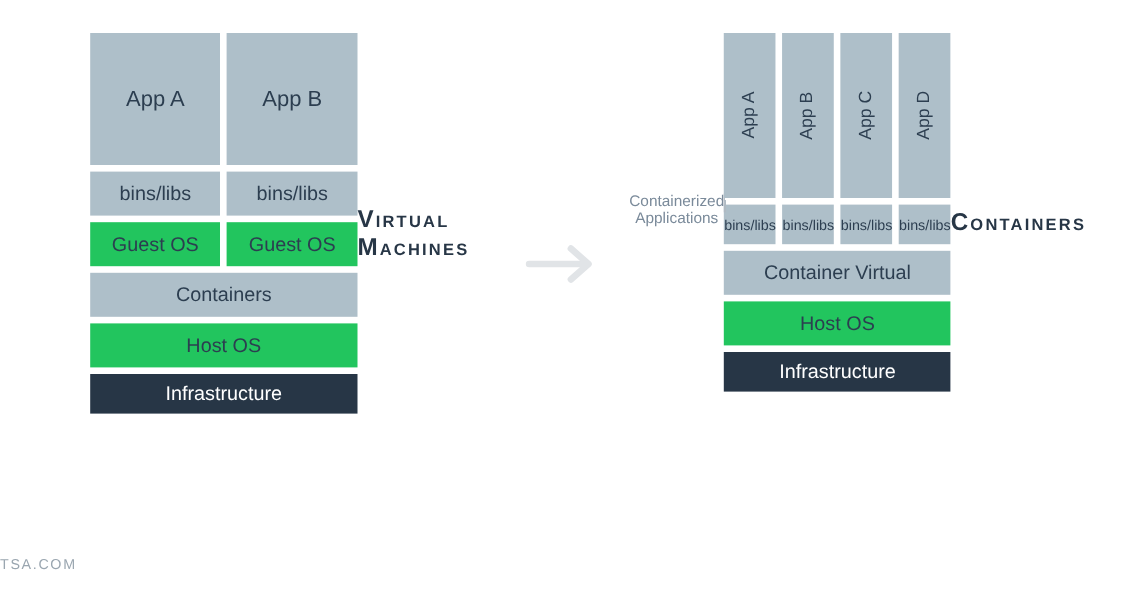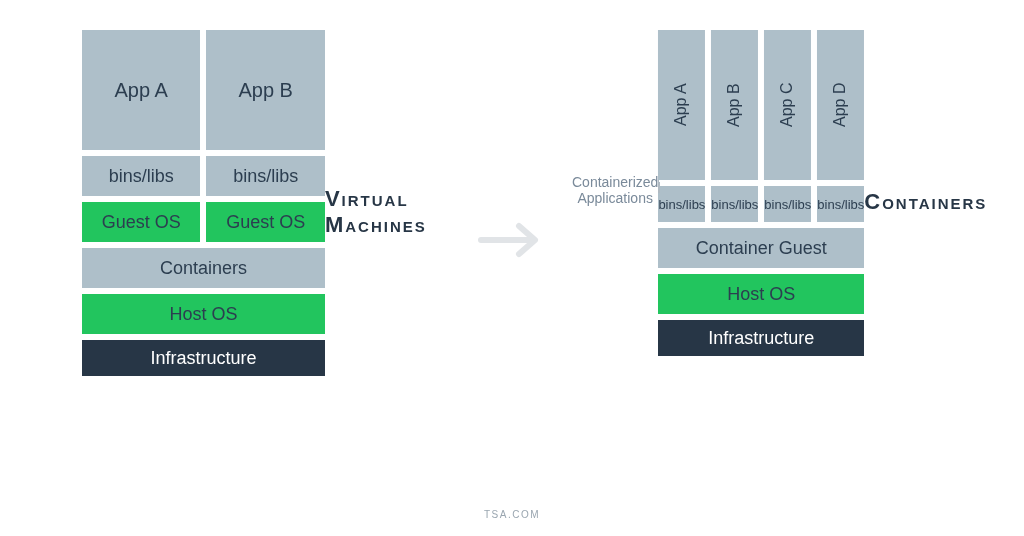--- a/index.html
+++ b/index.html
@@ -99,22 +99,22 @@
     height: 420px;
     width: 80px;
   }
   .arrow {
     color: #e1e4e7;
   }
   .footer {
     position: absolute;
     left: 0; right: 0;
     bottom: 16px;
-    text-align: center;
-    font-size: 10px;
+    text-align: left;
+    font-size: 13px;
     letter-spacing: 1.5px;
     color: #9aa6b0;
   }
 </style>
 </head>
 <body>
 
 <div class="diagram">
 
   <div class="col">
@@ -155,21 +155,21 @@
         <div class="blk blue vert">App B</div>
         <div class="blk blue vert">App C</div>
         <div class="blk blue vert">App D</div>
       </div>
       <div class="row4">
         <div class="blk blue thin small-text">bins/libs</div>
         <div class="blk blue thin small-text">bins/libs</div>
         <div class="blk blue thin small-text">bins/libs</div>
         <div class="blk blue thin small-text">bins/libs</div>
       </div>
-      <div class="blk blue med">Container Guest</div>
+      <div class="blk blue med">Container Virtual</div>
       <div class="blk light med">Host OS</div>
       <div class="blk dark thin">Infrastructure</div>
     </div>
     <div class="title">Containers</div>
   </div>
 
 </div>
 
 <div class="footer">TSA.COM</div>
 

